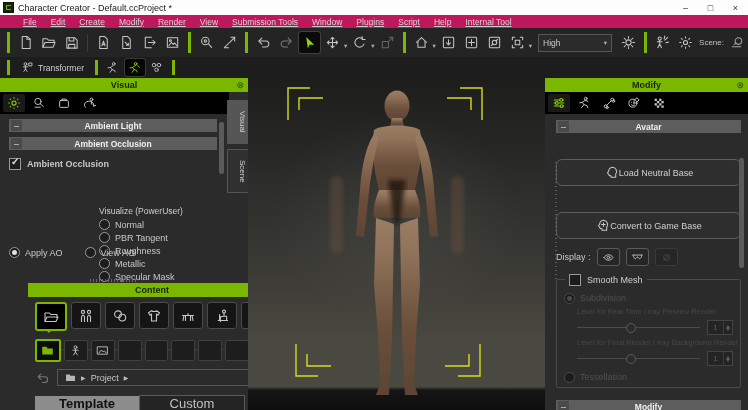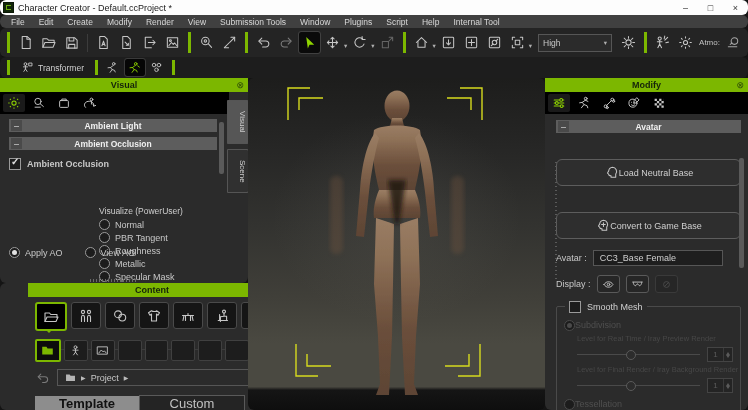--- a/index.html
+++ b/index.html
@@ -1,31 +1,31 @@
 <!DOCTYPE html>
 <html><head>
 <meta charset="utf-8">
 <style>
   html,body{margin:0;padding:0;background:#000;}
   #app{position:relative;width:748px;height:410px;overflow:hidden;background:#141414;
        font-family:"Liberation Sans",sans-serif;color:#c8c8c8;font-size:9px;-webkit-font-smoothing:antialiased;}
-  .abs{position:absolute;border-radius:6px;}
+  .abs{position:absolute;}
   svg{display:block;}
   .svgi{stroke:#c6c6c6;fill:none;stroke-width:1.1;stroke-linecap:round;stroke-linejoin:round;}
 
   
   .titlebar{top:0;left:0;right:0;height:15px;background:#fdfdfd;color:#1a1a1a;display:flex;align-items:center;}
   .app-ico{width:9px;height:9px;margin:0 4px 0 3px;background:#12260a;border:1px solid #0b1806;position:relative;}
   .app-ico::after{content:"";position:absolute;inset:2px;border:1px solid #6fae12;border-right:none;}
   .t-title{font-size:9px;}
   .winbtns{margin-left:auto;display:flex;height:100%;}
   .wbtn{width:25px;display:flex;align-items:center;justify-content:center;color:#333;font-size:9px;}
 
   
-  .menubar{top:15px;left:0;right:0;height:13px;background:#404040;display:flex;align-items:center;padding-left:4px;}
+  .menubar{top:15px;left:0;right:0;height:13px;background:#be185d;display:flex;align-items:center;padding-left:16px;text-decoration:underline;}
   .mitem{padding:0 7px;font-size:8.5px;color:#d8d8d8;white-space:nowrap;}
 
   
   .tb1{top:28px;left:0;right:0;height:29px;background:#242424;display:flex;align-items:center;padding:0 3px;border-bottom:1px solid #101010;}
   .gsep{width:3px;height:21px;background:#7cb700;margin:0 4px;flex:0 0 auto;}
   .dsep{width:1px;height:18px;background:#3c3c3c;margin:0 4px;flex:0 0 auto;}
   .ic{width:21px;height:21px;display:flex;align-items:center;justify-content:center;border-radius:2px;flex:0 0 auto;margin:0 1px;}
   .ic svg{width:15px;height:15px;}
   .ic.active{background:#0a0a0a;outline:1px solid #404040;}
   .caret{font-size:6.5px;color:#b0b0b0;margin:6px 1px 0 0;flex:0 0 auto;}
@@ -124,21 +124,21 @@
   .bigbtn{height:25px;border:1px solid #5d5d5d;border-radius:6px;background:#2e2e2e;display:flex;align-items:center;
           justify-content:center;gap:0;margin:26px 3px 0 3px;font-size:9px;color:#cfcfcf;}
   .bigbtn svg{width:15px;height:15px;}
   .frow{display:flex;align-items:center;gap:6px;margin:11px 3px 0 3px;}
   .tfield{width:116px;height:14px;border:1px solid #565656;background:#1e1e1e;display:flex;align-items:center;padding:0 6px;color:#cfcfcf;}
   .dbtn{width:21px;height:16px;border:1px solid #5a5a5a;border-radius:3px;background:#262626;display:flex;align-items:center;justify-content:center;}
   .dbtn svg{width:13px;height:13px;}
   .dbtn.dis{border-color:#3a3a3a;}
   .group{border:1px solid #4a4a4a;border-radius:2px;margin:13px 3px 0 3px;padding:8px 5px 4px 7px;position:relative;color:#555;}
   .legend{position:absolute;top:-6px;left:8px;background:#2b2b2b;padding:0 4px;display:flex;align-items:center;gap:6px;color:#cfcfcf;}
-  .gopt{display:flex;align-items:center;height:12px;color:#4f4f4f;}
+  .gopt{display:flex;align-items:center;gap:5px;height:12px;color:#4f4f4f;}
   .glabel{margin:3px 0 1px 13px;font-size:7.5px;color:#474747;white-space:nowrap;}
   .slrow{display:flex;align-items:center;gap:7px;margin:4px 2px 1px 13px;}
   .sltrack{flex:1;height:1px;background:#4a4a4a;position:relative;}
   .slthumb{position:absolute;left:40%;top:-4px;width:8px;height:8px;border:1px solid #5a5a5a;border-radius:50%;background:#2c2c2c;}
   .spin{width:24px;height:13px;border:1px solid #444;background:#242424;display:flex;align-items:center;flex:0 0 auto;}
   .spin .val{flex:1;text-align:center;color:#5a5a5a;font-size:8px;}
   .spin .arr{width:8px;display:flex;flex-direction:column;align-items:center;gap:2px;border-left:1px solid #3a3a3a;height:100%;justify-content:center;}
   .tri-u{width:0;height:0;border:2.5px solid transparent;border-bottom:3px solid #5a5a5a;margin-bottom:-1px;}
   .tri-d{width:0;height:0;border:2.5px solid transparent;border-top:3px solid #5a5a5a;margin-top:-1px;}
   .rscroll{position:absolute;right:0px;top:44px;width:5px;height:110px;background:#5a5a5a;border-radius:2px;}
@@ -321,21 +321,21 @@
           <path d="M5 5.5v4M5 9.5L3 13.5M5 9.5l2 4M2.5 7.2h5"></path>
           <path d="M10.5 5.5l3-3M11.5 8.2l2.8-.6M9.8 4l.6-2.8"></path>
         </svg>
       </span>
     <span class="ic">
         <svg viewBox="0 0 16 16" class="svgi">
           <circle cx="8" cy="8" r="2.2"></circle>
           <path d="M8 3.2V1.8M8 14.2v-1.4M3.2 8H1.8M14.2 8h-1.4M4.6 4.6L3.6 3.6M12.4 12.4l-1-1M11.4 4.6l1-1M3.6 12.4l1-1"></path>
         </svg>
       </span>
-    <span style="font-size:8px;color:#c0c0c0;margin:0 2px;">Atmo:</span>
+    <span style="font-size:8px;color:#c0c0c0;margin:0 2px;">Scene:</span>
     <span class="ic">
         <svg viewBox="0 0 16 16" class="svgi" opacity="0.8">
           <circle cx="9" cy="6.5" r="3.5"></circle>
           <path d="M2.5 12.5h9"></path>
           <path d="M4.5 10l2-1.5"></path>
         </svg>
       </span>
 
   </div>
 
@@ -681,24 +681,20 @@
             <path d="M9 2.5a4.5 4.5 0 0 1 3.5 7.3V13h-5v-1.5c-1.6 0-2.6-.8-2.6-2 0 0-1.4-.3-1-1.3.3-.8 1-.9 1.1-1.9A4.5 4.5 0 0 1 9 2.5z"></path>
           </svg>
         <span>Load Neutral Base</span>
       </div>
       <div class="bigbtn">
         <svg viewBox="0 0 16 16" class="svgi">
             <path d="M9 2.5a4.5 4.5 0 0 1 3.5 7.3V13h-5v-1.5c-1.6 0-2.6-.8-2.6-2 0 0-1.4-.3-1-1.3.3-.8 1-.9 1.1-1.9A4.5 4.5 0 0 1 9 2.5z"></path>
             <path d="M7 7h4M9 5v4"></path>
           </svg>
         <span>Convert to Game Base</span>
-      </div>
-      <div class="frow">
-        <span>Avatar :</span>
-        <span class="tfield">CC3_Base Female</span>
       </div>
       <div class="frow" style="margin-top:9px;">
         <span>Display :</span>
         <span class="dbtn">
             <svg viewBox="0 0 16 16" class="svgi">
               <path d="M2.5 8C4 5.6 6 4.6 8 4.6S12 5.6 13.5 8C12 10.4 10 11.4 8 11.4S4 10.4 2.5 8z"></path>
               <circle cx="8" cy="8" r="1.6"></circle>
             </svg>
           </span>
         <span class="dbtn">

